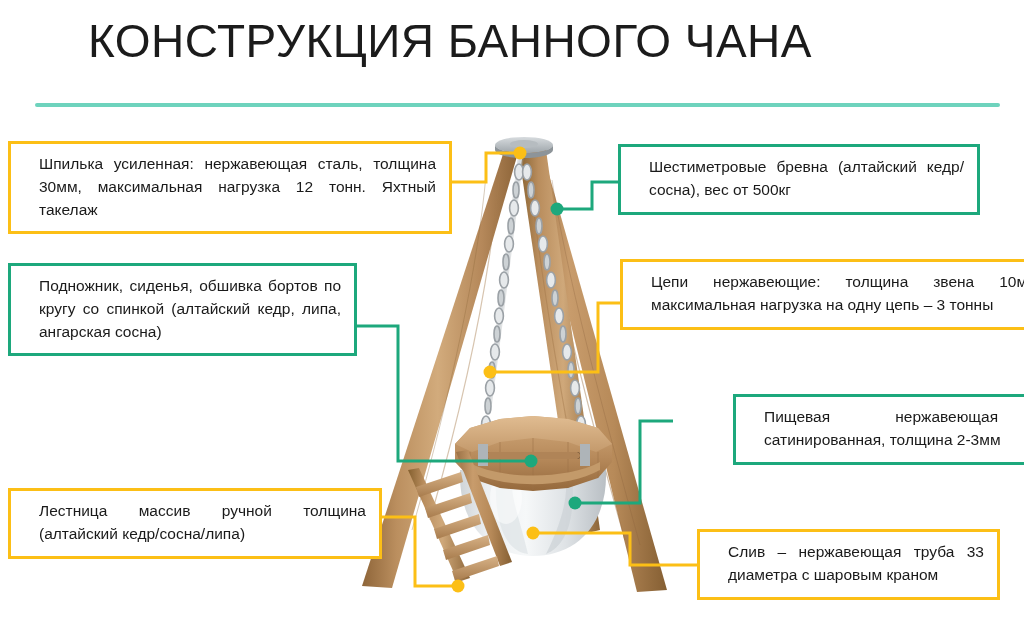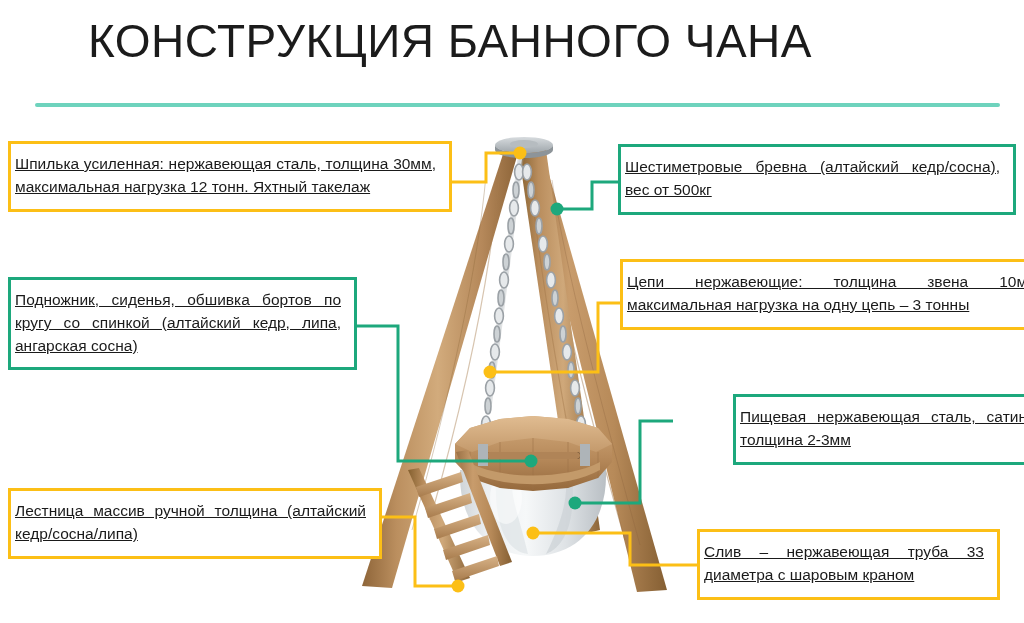--- a/index.html
+++ b/index.html
@@ -26,28 +26,27 @@
     position:absolute;left:35px;top:103px;width:965px;height:4px;
     background:#6ed3bd;border-radius:2px;
   }
 
   
   .box{
     position:absolute;
     box-sizing:border-box;
     background:#ffffff;
     border:3px solid #fcbf16;
-    padding:9px 13px 10px 4px;
+    padding:9px 13px 10px 28px;
     font-size:15.5px;
     line-height:1.47;
     color:#1a1a1a;
     text-align:justify;
     text-justify:inter-word;
     z-index:6;
-    text-decoration:underline;
   }
   .box.teal{border-color:#1da87c;}
   .box p{margin:0;}
 
   
   #wires{position:absolute;left:0;top:0;width:1024px;height:623px;z-index:5;}
 
   
   #art{position:absolute;left:0;top:0;width:1024px;height:623px;z-index:3;}
 </style>
@@ -252,29 +251,29 @@
       <circle cx="575" cy="503" r="6.5" fill="#1da87c"></circle>
       <circle cx="533" cy="533" r="6.5" fill="#fcbf16"></circle>
       <circle cx="458" cy="586" r="6.5" fill="#fcbf16"></circle>
     </g>
   </svg>
 
   <div class="box" style="left:8px;top:141px;width:444px;">
     <p>Шпилька усиленная: нержавеющая сталь, толщина 30мм, максимальная нагрузка 12 тонн. Яхтный такелаж</p>
   </div>
 
-  <div class="box teal" style="left:8px;top:277px;width:349px;">
+  <div class="box teal" style="left:8px;top:263px;width:349px;">
     <p>Подножник, сиденья, обшивка бортов по кругу со спинкой (алтайский кедр, липа, ангарская сосна)</p>
   </div>
 
   <div class="box" style="left:8px;top:488px;width:374px;">
     <p>Лестница массив ручной толщина (алтайский кедр/сосна/липа)</p>
   </div>
 
-  <div class="box teal" style="left:618px;top:144px;width:398px;">
+  <div class="box teal" style="left:618px;top:144px;width:362px;">
     <p>Шестиметровые бревна (алтайский кедр/сосна), вес от 500кг</p>
   </div>
 
   <div class="box" style="left:620px;top:259px;width:438px;">
     <p>Цепи нержавеющие: толщина звена 10мм, максимальная нагрузка на одну цепь – 3 тонны</p>
   </div>
 
   <div class="box teal" style="left:689px;top:394px;width:391px;margin-left:44px;">
     <p>Пищевая нержавеющая сталь, сатинированная, толщина 2-3мм</p>
   </div>

